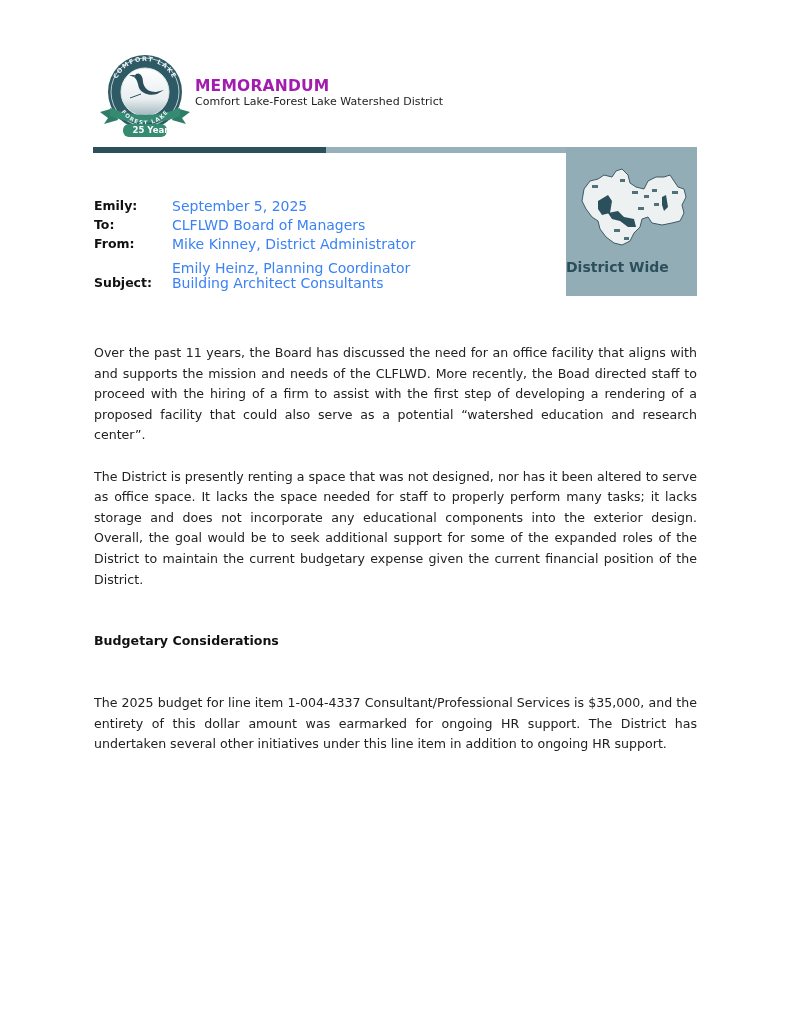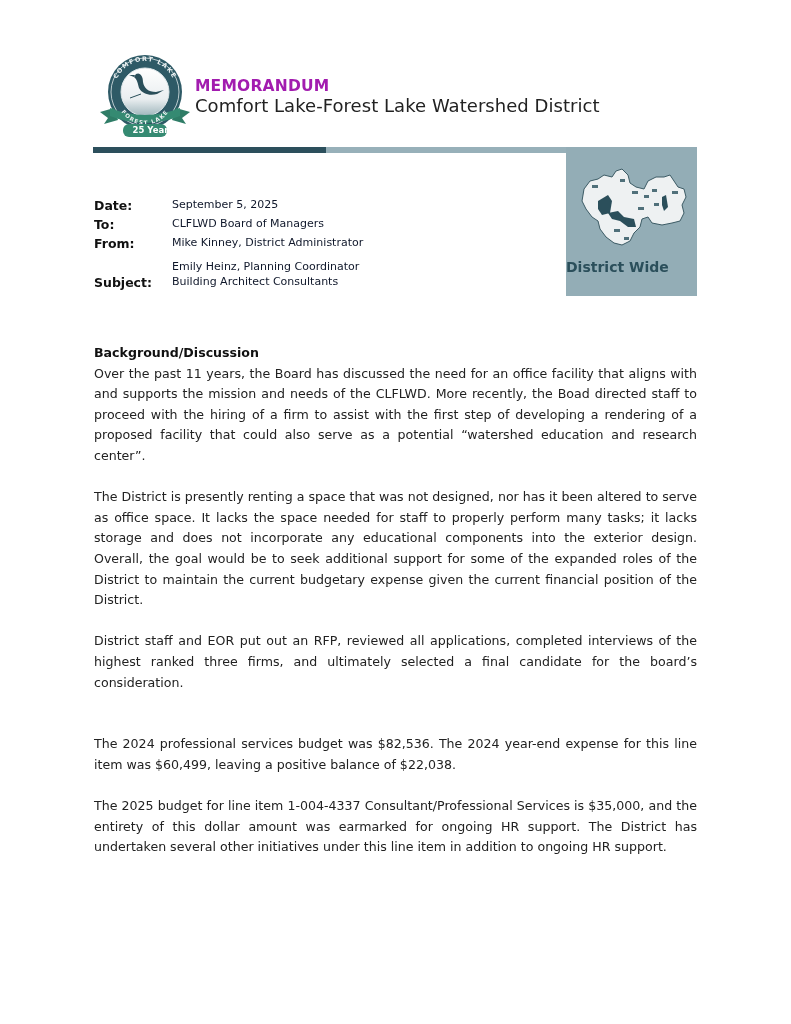--- a/index.html
+++ b/index.html
@@ -3,32 +3,32 @@
 <meta charset="utf-8">
 <style>
   html, body { margin:0; padding:0; background:#ffffff; }
   body { width:791px; height:1024px; position:relative; overflow:hidden;
          font-family:"DejaVu Sans", "Liberation Sans", sans-serif; color:#1d1d1d; }
   .abs { position:absolute; }
 
   
   .logo { left:96px; top:52px; width:98px; height:88px; }
   .memo-title { left:195px; top:77px; font-size:15.5px; font-weight:bold; letter-spacing:0.2px; color:#a21caf; }
-  .memo-org { left:195px; top:95px; font-size:18px; color:#222; letter-spacing:0.05px; }
+  .memo-org { left:195px; top:95px; font-size:11px; color:#222; letter-spacing:0.05px; }
 
   .bar-dark { left:93px; top:147px; width:233px; height:6px; background:#2c4f5c; }
   .bar-light { left:326px; top:147px; width:371px; height:6px; background:#97b0b9; }
   .map-box { left:566px; top:147px; width:131px; height:149px; background:#93adb6; }
   .map-svg { position:absolute; left:12px; top:20px; width:114px; height:82px; }
   .map-label { position:absolute; left:0; width:131px; top:112px; text-align:left;
                font-weight:bold; font-size:14px; color:#2b4f5b; }
 
   
   .meta-label { left:94px; font-size:12.5px; font-weight:bold; color:#111; }
-  .meta-value { left:172px; font-size:11px; color:#0f172a; }
+  .meta-value { left:172px; font-size:14px; color:#3b82f6; }
 
   
   .body { left:94px; width:603px; font-size:12.6px; line-height:20.6px; color:#222; }
   .body p { margin:0; text-align:justify; }
   .body h3 { margin:0; font-size:12.6px; font-weight:bold; color:#111; line-height:20.6px; }
   .gap { height:20.6px; }
 </style>
 </head>
 <body>
 
@@ -84,35 +84,33 @@
     <rect x="74" y="22" width="5" height="3" fill="#50707a"></rect>
     <rect x="94" y="24" width="6" height="3" fill="#50707a"></rect>
     <rect x="76" y="36" width="5" height="3" fill="#50707a"></rect>
     <rect x="60" y="40" width="6" height="3" fill="#50707a"></rect>
     <rect x="36" y="62" width="6" height="3" fill="#50707a"></rect>
     <rect x="46" y="70" width="5" height="3" fill="#50707a"></rect>
   </svg>
   <div class="map-label">District Wide</div>
 </div>
 
-<div class="abs meta-label" style="top:198px">Date:</div>
+<div class="abs meta-label" style="top:198px">Emily:</div>
 <div class="abs meta-value" style="top:198px">September 5, 2025</div>
 <div class="abs meta-label" style="top:217px">To:</div>
 <div class="abs meta-value" style="top:217px">CLFLWD Board of Managers</div>
 <div class="abs meta-label" style="top:236px">From:</div>
 <div class="abs meta-value" style="top:236px">Mike Kinney, District Administrator</div>
 <div class="abs meta-value" style="top:260px">Emily Heinz, Planning Coordinator</div>
 <div class="abs meta-label" style="top:275px">Subject:</div>
 <div class="abs meta-value" style="top:275px">Building Architect Consultants</div>
 
 <div class="abs body" style="top:343px">
-  <h3>Background/Discussion</h3>
   <p>Over the past 11 years, the Board has discussed the need for an office facility that aligns with and supports the mission and needs of the CLFLWD. More recently, the Boad directed staff to proceed with the hiring of a firm to assist with the first step of developing a rendering of a proposed facility that could also serve as a potential “watershed education and research center”.</p>
   <div class="gap"></div>
   <p>The District is presently renting a space that was not designed, nor has it been altered to serve as office space. It lacks the space needed for staff to properly perform many tasks; it lacks storage and does not incorporate any educational components into the exterior design. Overall, the goal would be to seek additional support for some of the expanded roles of the District to maintain the current budgetary expense given the current financial position of the District.</p>
   <div class="gap"></div>
-  <p>District staff and EOR put out an RFP, reviewed all applications, completed interviews of the highest ranked three firms, and ultimately selected a final candidate for the board’s consideration.</p>
   <div class="gap"></div>
+  <h3>Budgetary Considerations</h3>
   <div class="gap"></div>
-  <p>The 2024 professional services budget was $82,536. The 2024 year-end expense for this line item was $60,499, leaving a positive balance of $22,038.</p>
   <div class="gap"></div>
   <p>The 2025 budget for line item 1-004-4337 Consultant/Professional Services is $35,000, and the entirety of this dollar amount was earmarked for ongoing HR support. The District has undertaken several other initiatives under this line item in addition to ongoing HR support.</p>
 </div>
 
 </body></html>

